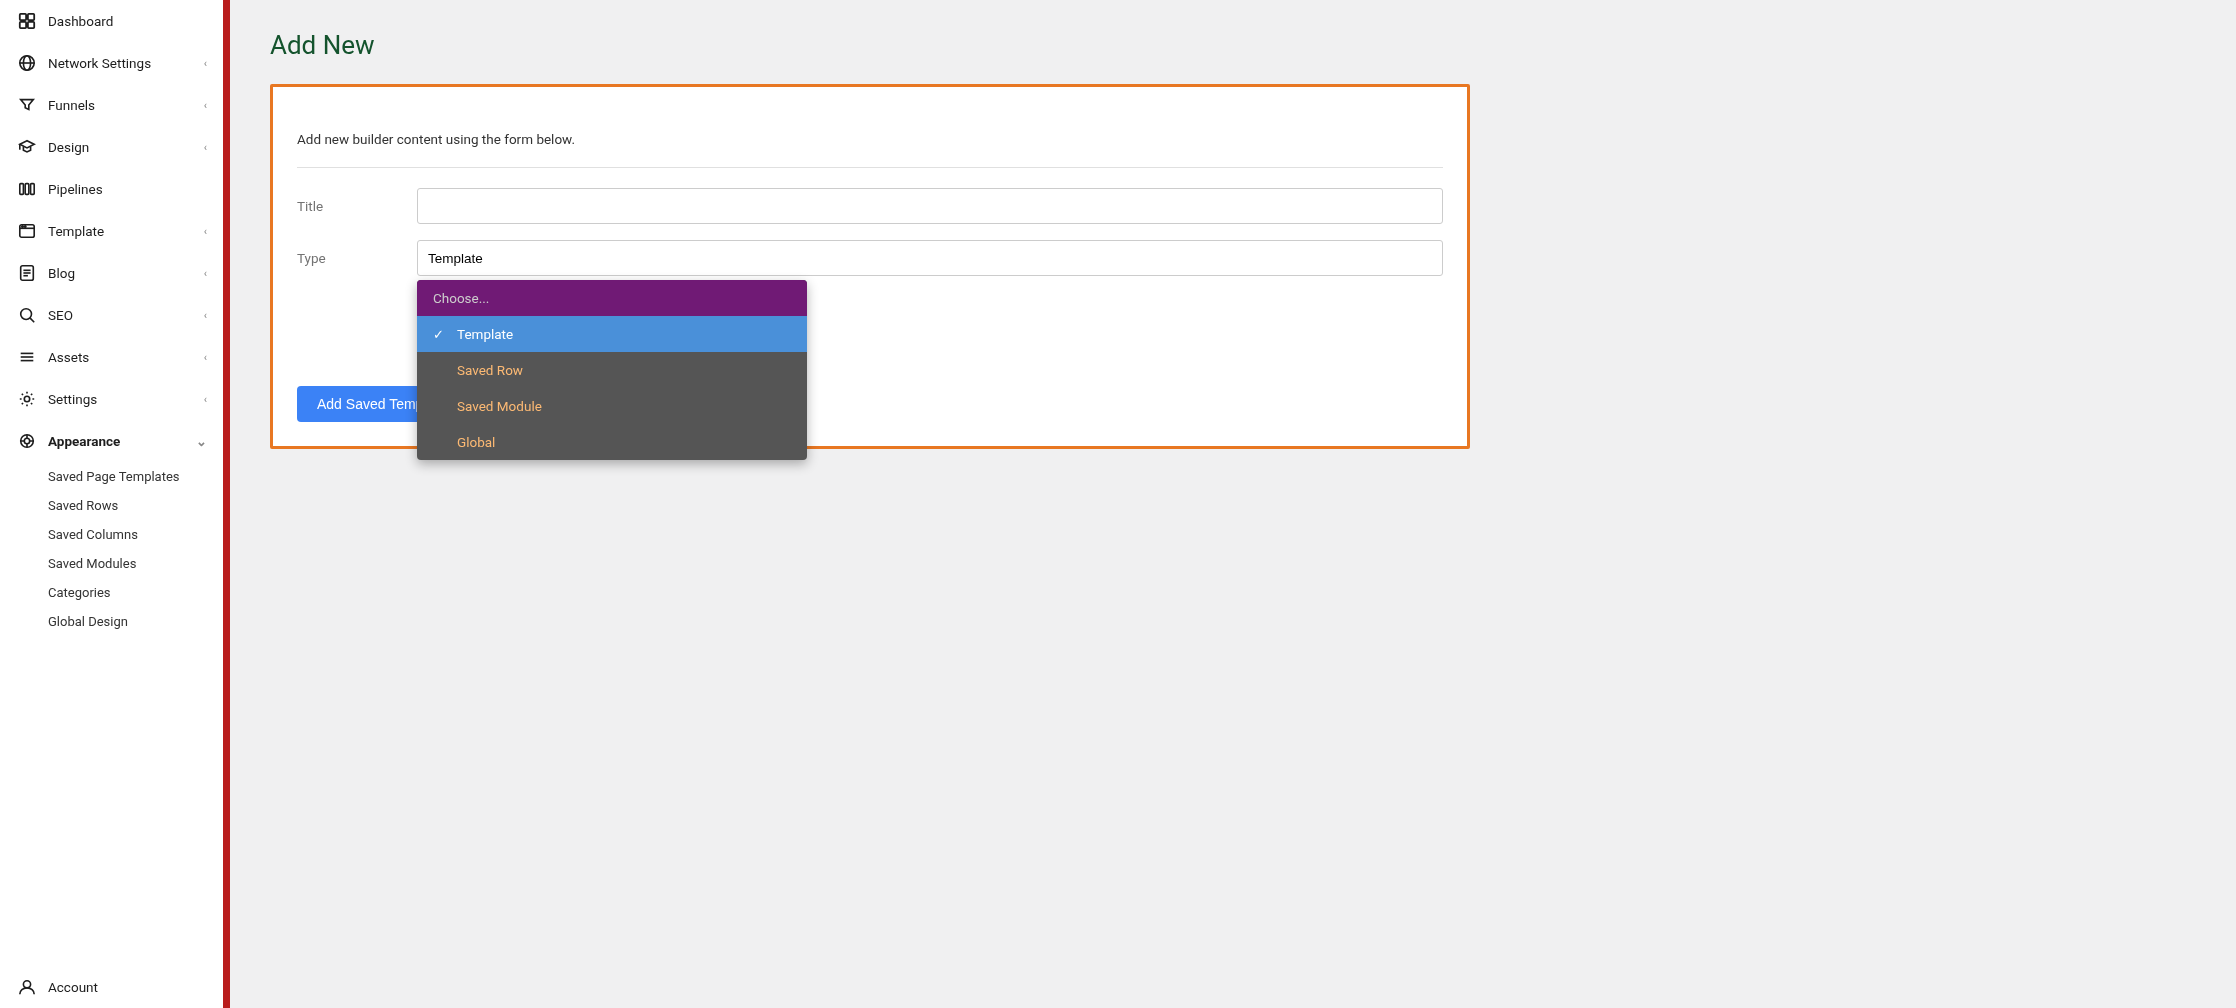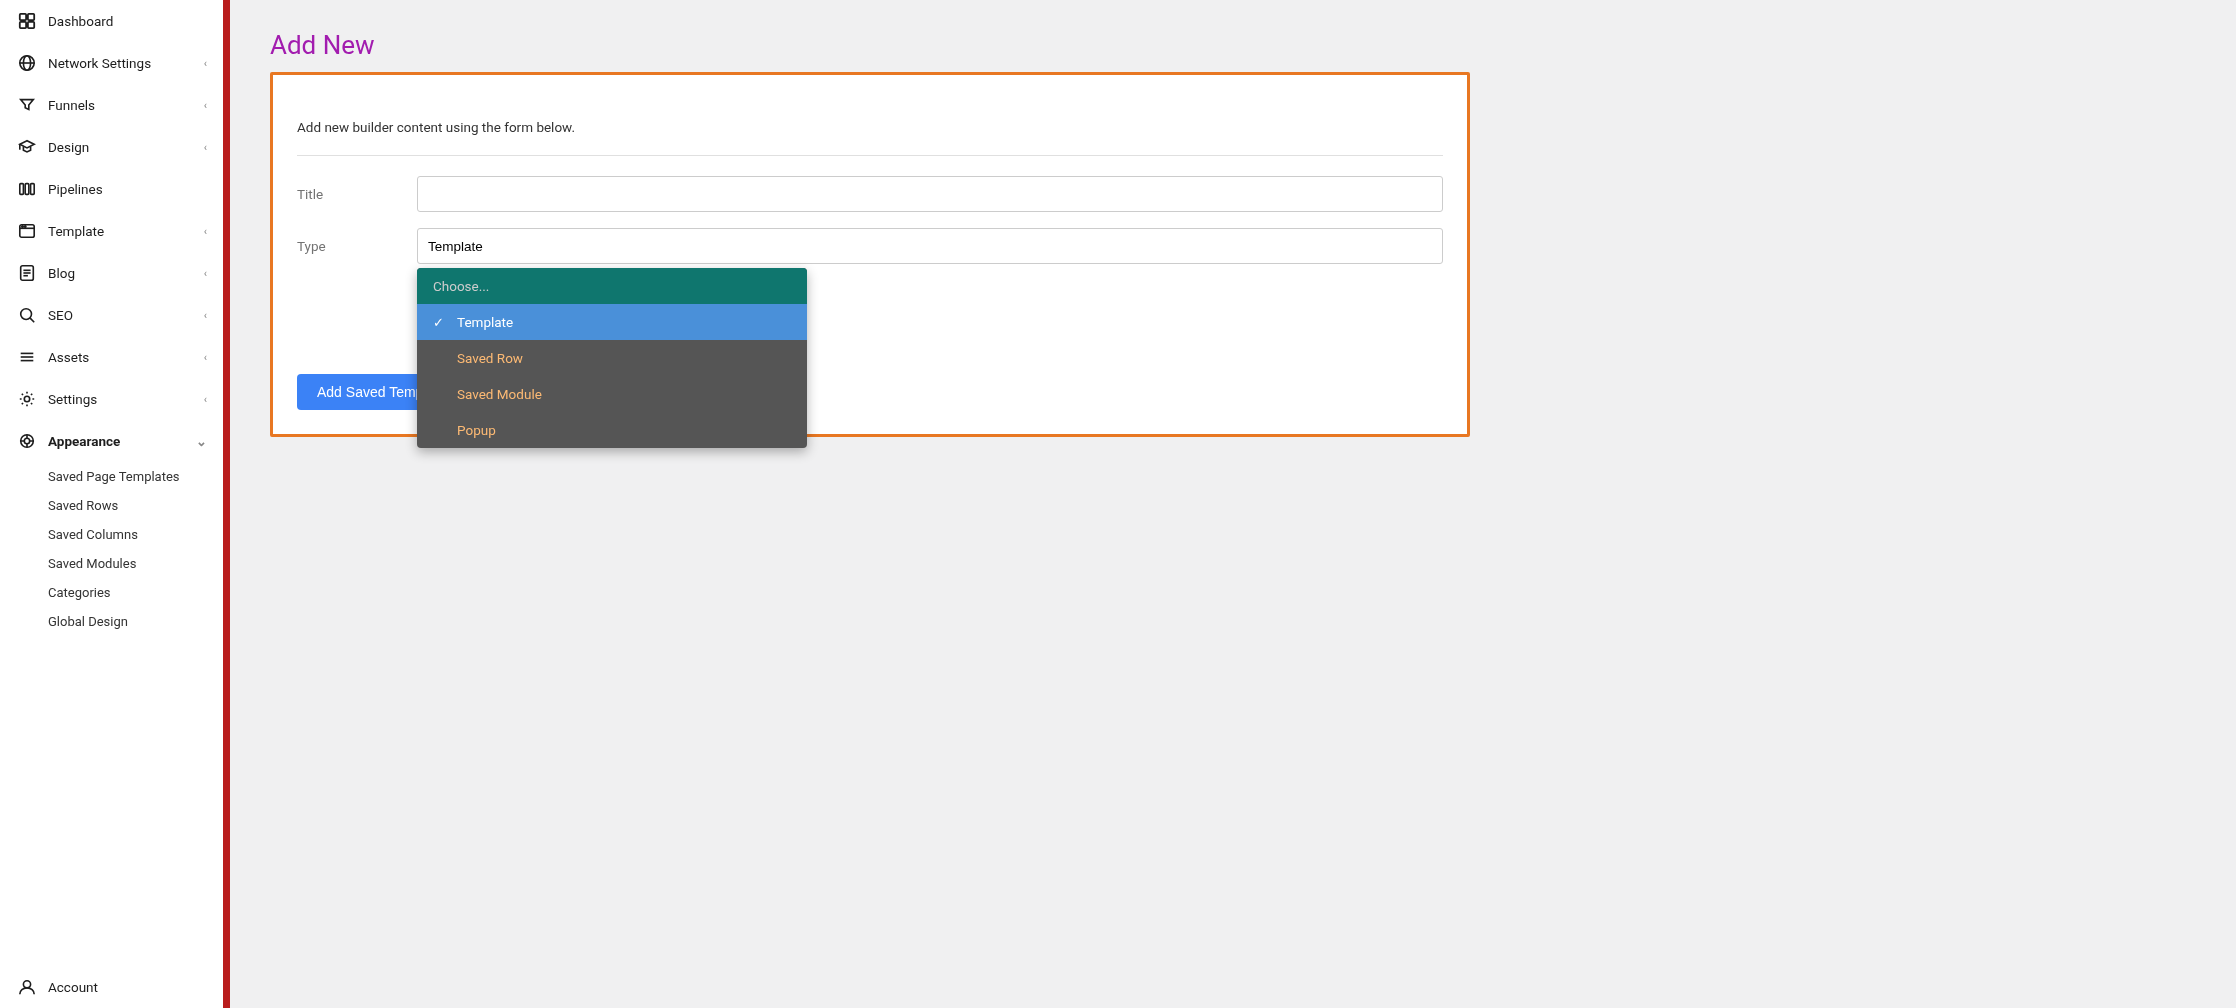--- a/index.html
+++ b/index.html
@@ -52,22 +52,22 @@
     
     .main {
       flex: 1;
       overflow-y: auto;
       padding: 30px 40px;
       background: #f0f0f1;
     }
     .page-title {
       font-size: 26px;
       font-weight: 400;
-      color: #a21caf;
-      margin-bottom: 12px;
+      color: #14532d;
+      margin-bottom: 24px;
     }
 
     
     .form-card {
       background: #fff;
       border: 3px solid #e87722;
       border-radius: 2px;
       padding: 24px;
       max-width: 1200px;
     }
@@ -147,21 +147,21 @@
       color: #fff;
     }
     .dropdown-item .check {
       font-size: 13px;
       width: 16px;
     }
     .dropdown-choose {
       padding: 10px 16px;
       font-size: 13.5px;
       color: #ccc;
-      background: #0f766e;
+      background: #701a75;
     }
 
     .btn-primary {
       background: #3b82f6;
       color: #fff;
       border: none;
       border-radius: 4px;
       padding: 10px 20px;
       font-size: 14px;
       cursor: pointer;
@@ -374,21 +374,21 @@
           <div class="dropdown-item">
             <span class="check"> </span>
             <span>Saved Row</span>
           </div>
           <div class="dropdown-item">
             <span class="check"> </span>
             <span>Saved Module</span>
           </div>
           <div class="dropdown-item">
             <span class="check"> </span>
-            <span>Popup</span>
+            <span>Global</span>
           </div>
         </div>
       </div>
     </div>
 
     <div style="margin-top: 100px;">
       <button class="btn-primary">Add Saved Template</button>
     </div>
   </div>
 </main>

